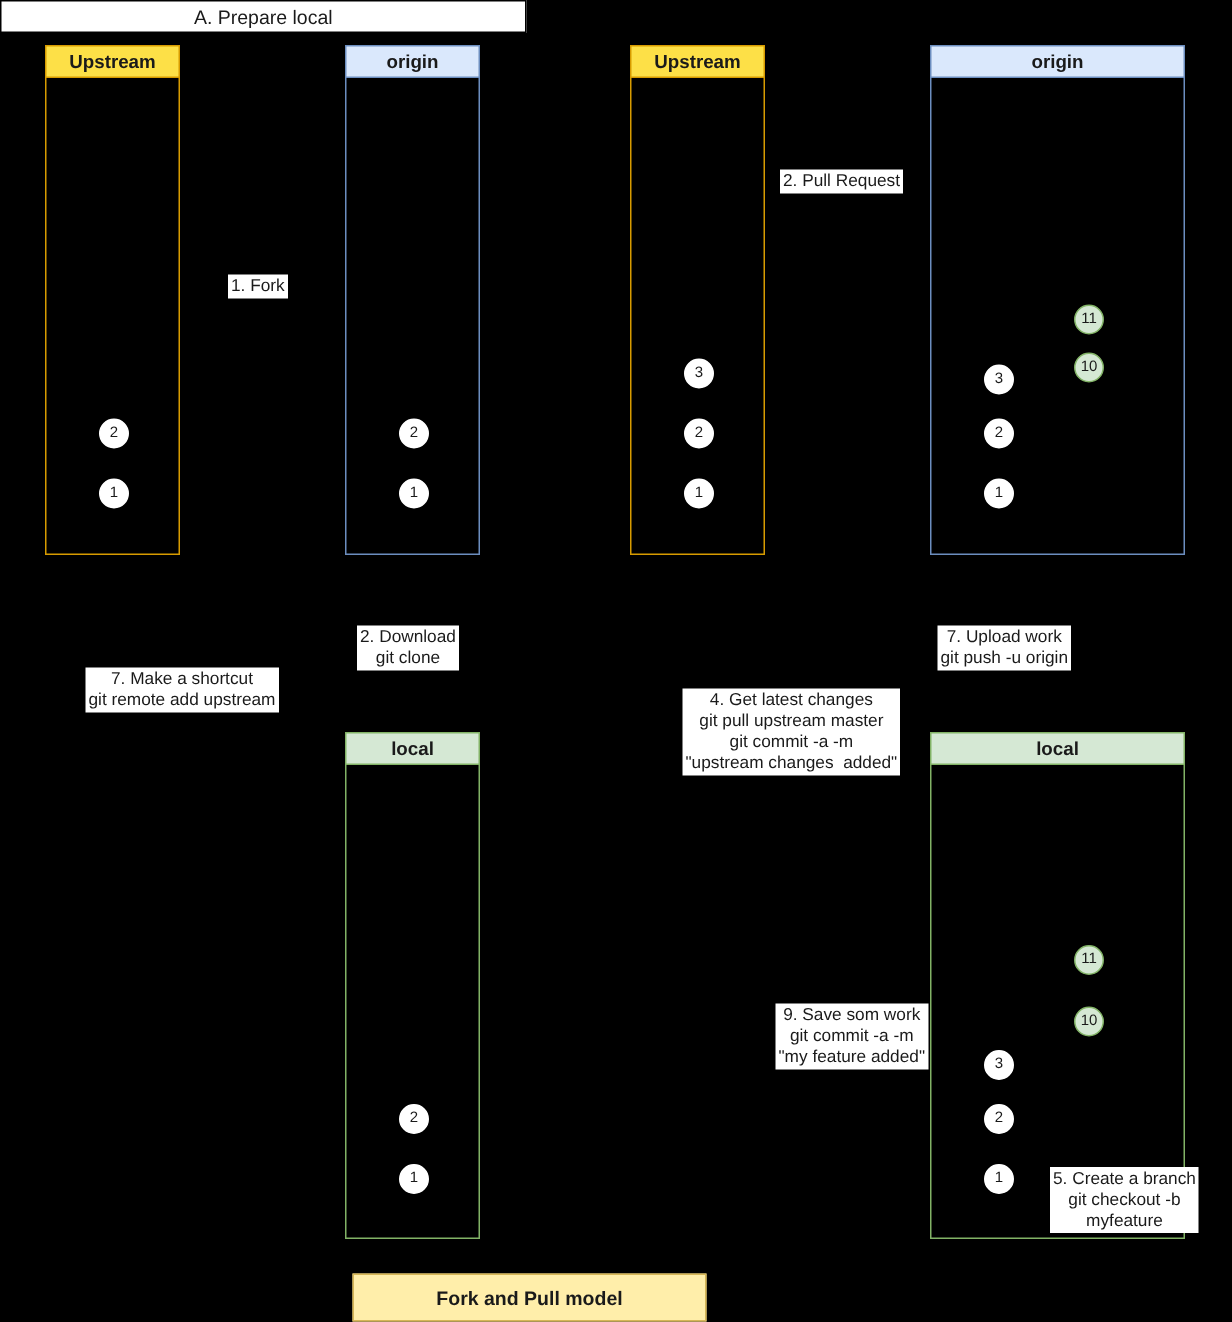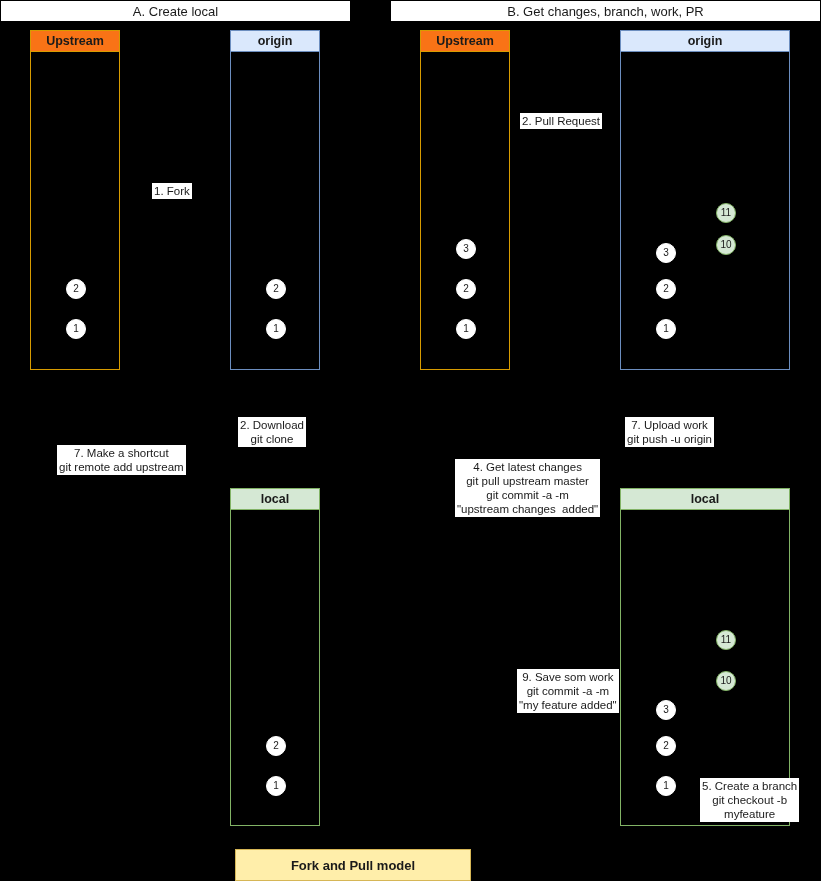--- a/index.html
+++ b/index.html
@@ -50,21 +50,21 @@
     font-weight: bold;
     box-sizing: border-box;
   }
   .panel-body {
     position: absolute;
     left: 0; right: 0;
     top: 22px; bottom: 0;
     box-sizing: border-box;
     background: #000000;
   }
-  .panel.upstream .panel-title { background:#f97316; border:1px solid #d79b00; color:#1a1a1a;}
+  .panel.upstream .panel-title { background:#fde047; border:1px solid #d79b00; color:#1a1a1a;}
   .panel.upstream .panel-body  { border:1px solid #d79b00; border-top:none; }
   .panel.origin   .panel-title { background:#dae8fc; border:1px solid #6c8ebf; color:#1a1a1a;}
   .panel.origin   .panel-body  { border:1px solid #6c8ebf; border-top:none; }
   .panel.local    .panel-title { background:#d5e8d4; border:1px solid #82b366; color:#1a1a1a;}
   .panel.local    .panel-body  { border:1px solid #82b366; border-top:none; }
 
   
   .commit {
     position: absolute;
     width: 20px;
@@ -105,24 +105,21 @@
     align-items: center;
     justify-content: center;
   }
 </style>
 </head>
 <body>
 
 <div id="stage">
 
   <div class="abs section-header" style="left:0px; top:0px; width:351px; height:22px;">
-    <span>A. Create local</span>
-  </div>
-  <div class="abs section-header" style="left:390px; top:0px; width:431px; height:22px;">
-    <span>B. Get changes, branch, work, PR</span>
+    <span>A. Prepare local</span>
   </div>
 
   <div class="abs panel upstream" style="left:30px; top:30px; width:90px; height:340px;">
     <div class="panel-title">Upstream</div>
     <div class="panel-body">
       <div class="commit white" style="left:35px; top:227px;">2</div>
       <div class="commit white" style="left:35px; top:267px;">1</div>
     </div>
   </div>
 

